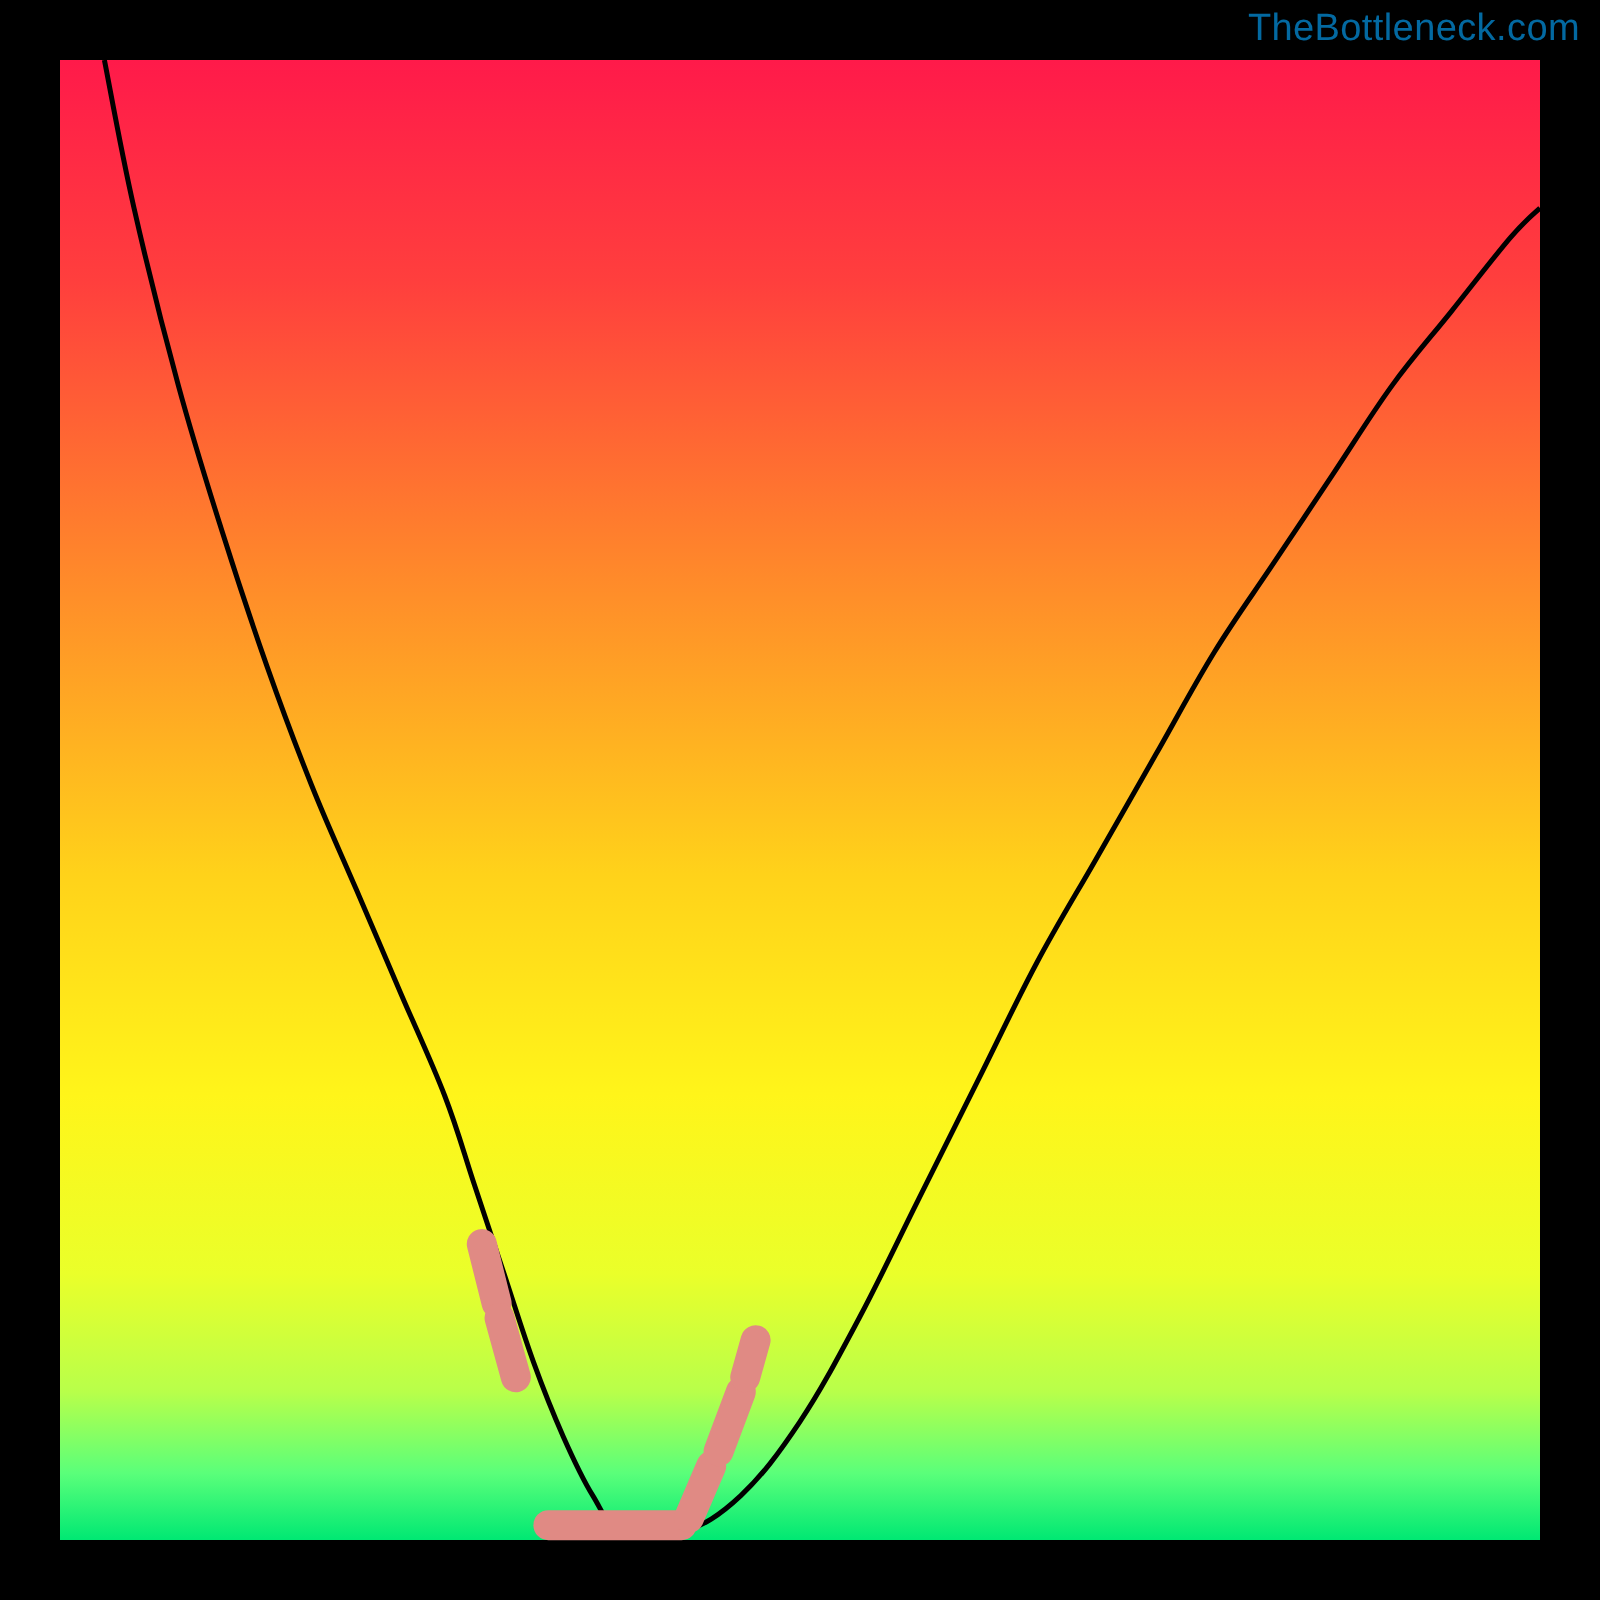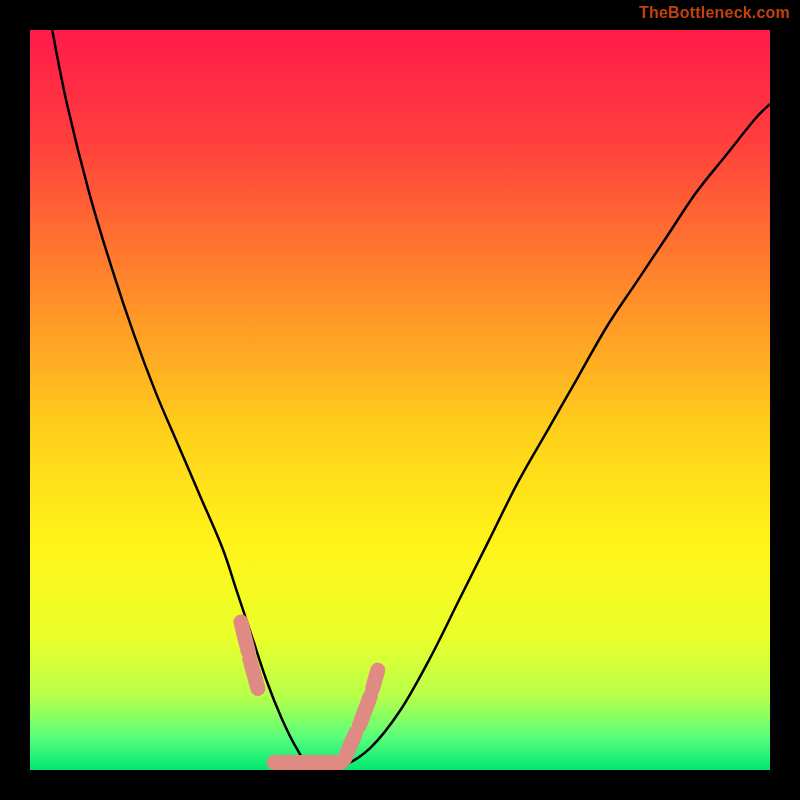--- a/index.html
+++ b/index.html
@@ -13,23 +13,23 @@
   }
   .stage {
     position: relative;
     width: 800px;
     height: 800px;
   }
   .watermark {
     position: absolute;
     top: 4px;
     right: 10px;
-    color: #c2410c;
-    font-size: 16px;
-    font-weight: 700;
+    color: #0369a1;
+    font-size: 19px;
+    font-weight: 400;
     letter-spacing: 0.2px;
     z-index: 20;
   }
   svg {
     position: absolute;
     top: 0;
     left: 0;
   }
 </style>
 </head>

